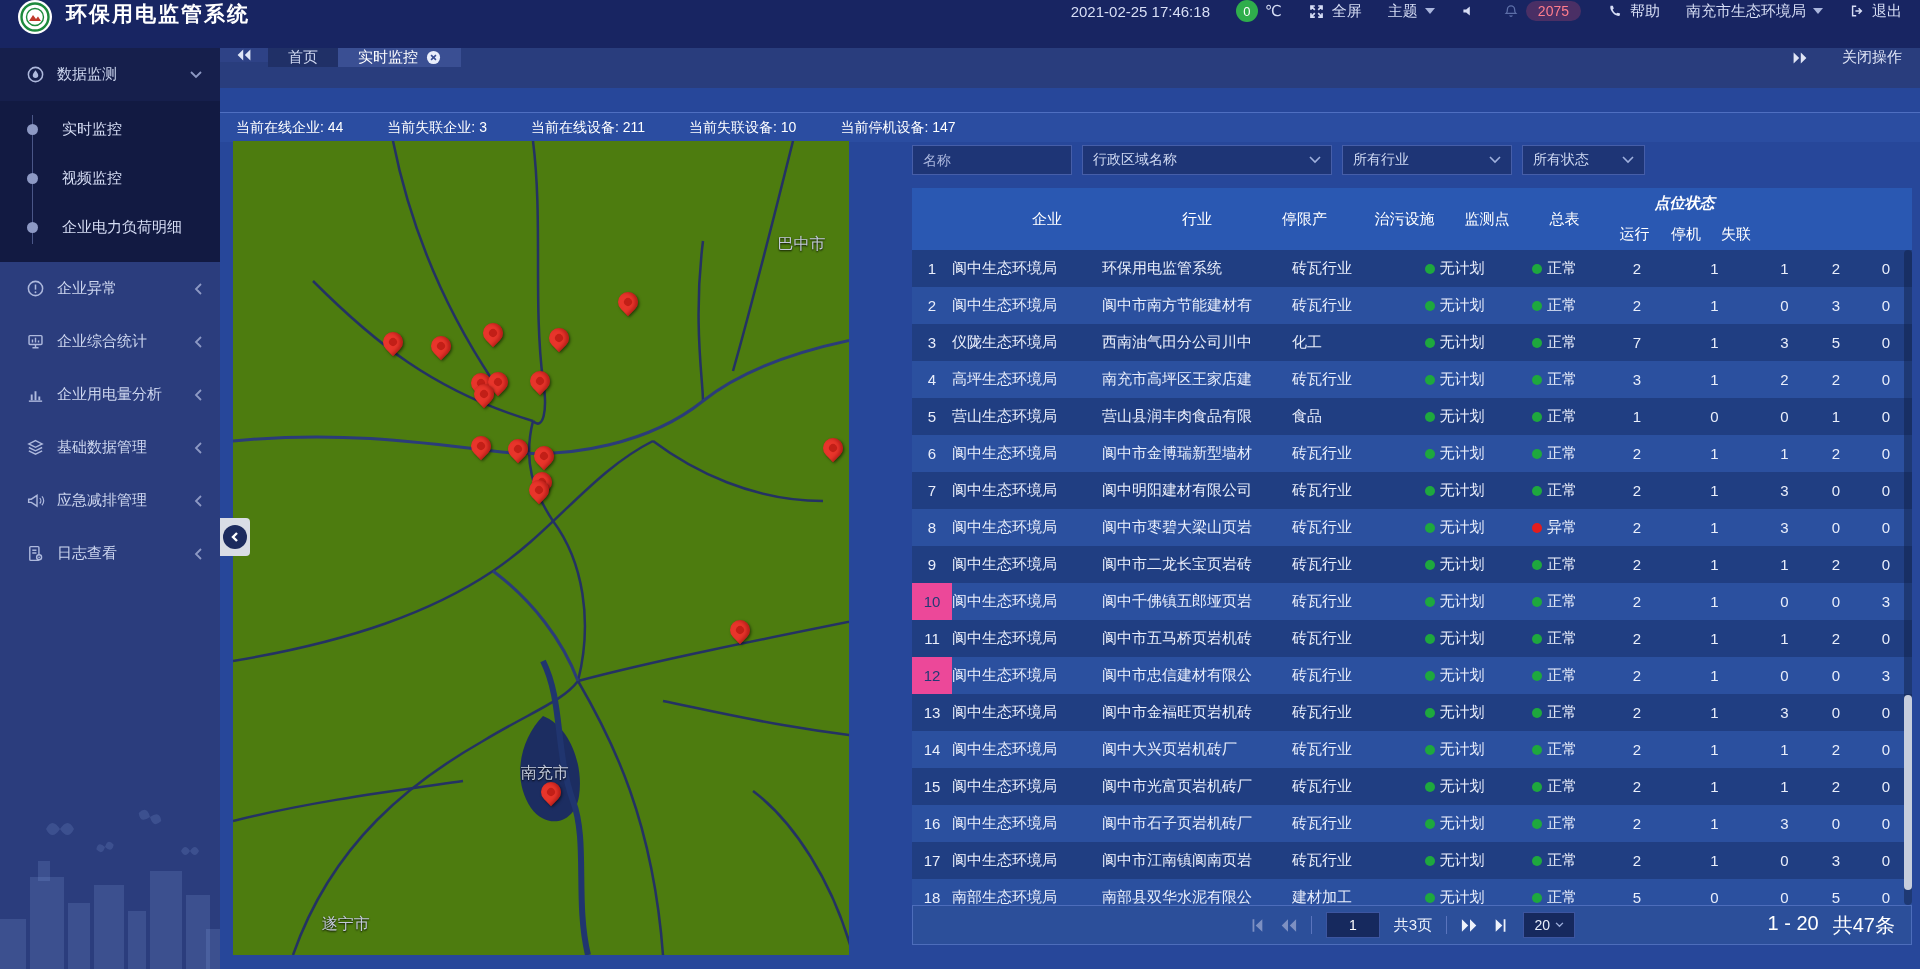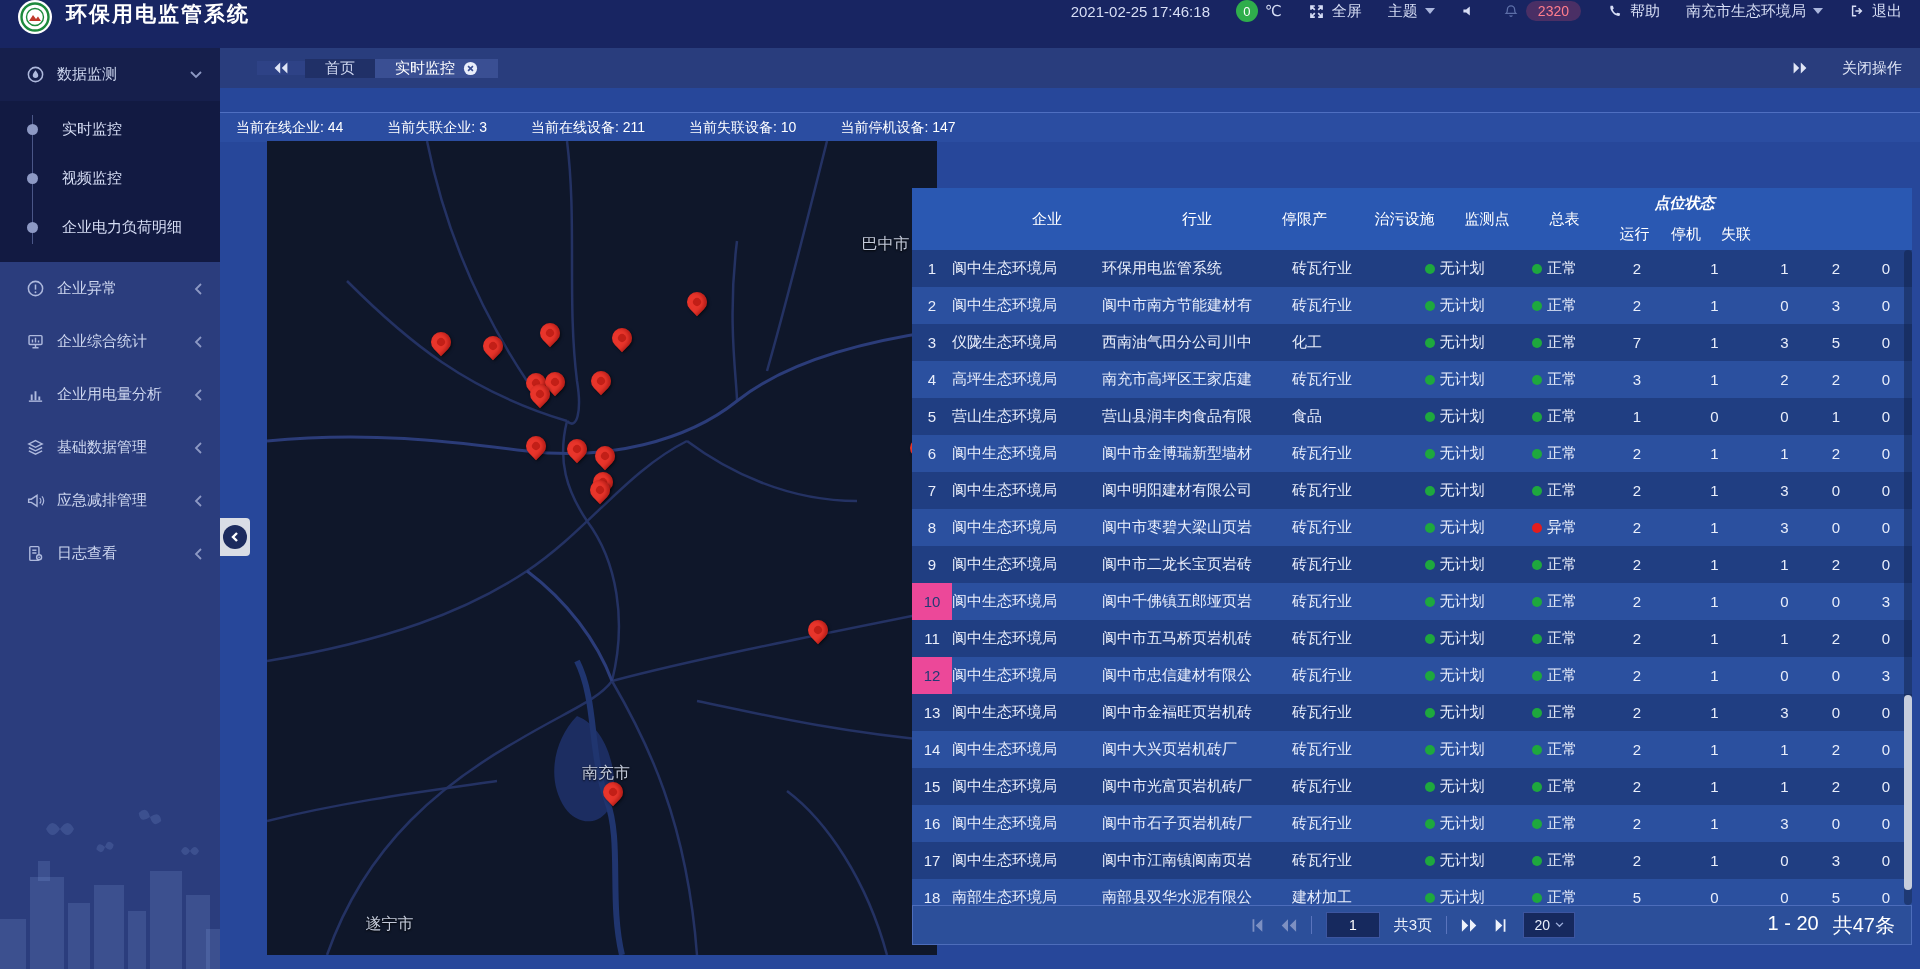--- a/index.html
+++ b/index.html
@@ -45,40 +45,40 @@
 
   
   .collapse-handle { position:absolute; left:220px; top:518px; width:30px; height:38px;
     background:#d9dde5; border-radius:0 4px 4px 0; z-index:25; display:flex; align-items:center;
     justify-content:center; cursor:pointer; }
   .collapse-handle .knob { width:24px; height:24px; border-radius:50%; background:#1c2b5e;
     display:flex; align-items:center; justify-content:center; color:#fff; }
 
   
   .tabbar { position:absolute; left:220px; top:48px; right:0; height:40px; background:#293d7d;
-    display:flex; align-items:center; z-index:10;padding-left:37px; }
+    display:flex; align-items:flex-start; z-index:10; }
   .tab-nav-btn { width:48px; display:flex; align-items:center; justify-content:center;
     color:#dfe5f6; cursor:pointer; background:#2e4286; }
   .tab { display:flex; align-items:center; gap:8px; padding:0 20px; font-size:15px;
     color:#cfd7f0; cursor:pointer; }
   .tab.inactive { background:#203067; }
   .tab.active { background:#3a4f93; color:#ffffff; }
   .tabbar-right { margin-left:auto; display:flex; align-items:center; gap:34px; padding-right:18px;
     color:#dfe5f6; }
   .close-ops { cursor:pointer; font-size:15px; }
 
   
   .content { position:absolute; left:220px; top:88px; right:0; bottom:0; background:#27479a; }
   .stats-bar { position:absolute; left:0; right:0; top:24px; height:30px; background:#2b4da1;
     border-top:1px solid rgba(110,140,220,.55); display:flex; align-items:center; gap:44px;
     padding-left:16px; font-size:14px; color:#ffffff; }
 
   
-  .map-panel { position:absolute; left:13px; top:53px; width:670px; height:814px;
-    background:#0f172a; overflow:hidden;margin-left:34px; }
+  .map-panel { position:absolute; left:13px; top:53px; width:616px; height:814px;
+    background:#4d7c0f; overflow:hidden; }
   .map-city { position:absolute; transform:translate(-50%,-50%); color:#c3cada; font-size:16px;
     text-shadow:0 1px 2px #000; white-space:nowrap; }
   .pin { position:absolute; width:22px; height:28px; transform:translate(-50%,-100%); }
   .pin .head { position:absolute; left:1px; top:2px; width:20px; height:20px; background:#e8352b;
     border-radius:50% 50% 50% 0; transform:rotate(-45deg);
     box-shadow:inset -2px -2px 4px rgba(120,0,0,.45), 0 2px 3px rgba(0,0,0,.5); }
   .pin .head::after { content:""; position:absolute; left:6px; top:6px; width:8px; height:8px;
     border-radius:50%; background:#c21f17; }
 
   
@@ -172,21 +172,21 @@
             <path d="M3 8 v4 h3.5 l4.5 3.5 V4.5 L6.5 8 Z" fill="#d7def5"></path>
           </svg>
       </span>
     </span>
     <span class="hr-item">
       <span class="icon">
         <svg width="16" height="16" viewBox="0 0 20 20" fill="none" stroke="#5d6fa8" stroke-width="1.6">
           <path d="M10 3.5 a4.5 4.5 0 0 1 4.5 4.5 c0 3.2 .9 4.3 1.6 5 H3.9 c.7-.7 1.6-1.8 1.6-5 A4.5 4.5 0 0 1 10 3.5 z M8.4 15.5 a1.7 1.7 0 0 0 3.2 0"></path>
         </svg>
       </span>
-      <span class="notif-pill">2320</span>
+      <span class="notif-pill">2075</span>
     </span>
     <span class="hr-item">
       <span class="icon">
         <svg width="16" height="16" viewBox="0 0 20 20">
           <path d="M4.5 3.5 c-1.2 3 .8 7.2 3.8 9.8 c2.2 1.9 5.3 3.3 7.5 2.7 l.6-2.8 -3.2-1.1 -1.5 1.1 c-2-1.1-3.9-3.1-4.6-5.2 l1.4-1.2 -1.2-3.3 z" fill="#d7def5"></path>
         </svg>
       </span>
       <span>帮助</span>
     </span>
     <span class="hr-item">
@@ -486,20 +486,47 @@
         <div class="pin" style="left: 82.3%; top: 62.1%;">
           <span class="head"></span>
         </div>
         <div class="pin" style="left: 51.7%; top: 81.9%;">
           <span class="head"></span>
         </div>
       </div>
   </div>
 
   <div class="right-panel">
+    <div class="filter-row">
+      <input class="f-input" type="text" placeholder="名称" style="">
+      <div class="f-select w-region">
+        <span>行政区域名称</span>
+        <span class="chev icon">
+          <svg width="12" height="8" viewBox="0 0 12 8" fill="none" stroke="#9fb0dd" stroke-width="1.6">
+              <path d="M1 1 l5 5 5-5"></path>
+            </svg>
+        </span>
+      </div>
+      <div class="f-select w-industry">
+        <span>所有行业</span>
+        <span class="chev icon">
+          <svg width="12" height="8" viewBox="0 0 12 8" fill="none" stroke="#9fb0dd" stroke-width="1.6">
+              <path d="M1 1 l5 5 5-5"></path>
+            </svg>
+        </span>
+      </div>
+      <div class="f-select w-status">
+        <span>所有状态</span>
+        <span class="chev icon">
+          <svg width="12" height="8" viewBox="0 0 12 8" fill="none" stroke="#9fb0dd" stroke-width="1.6">
+              <path d="M1 1 l5 5 5-5"></path>
+            </svg>
+        </span>
+      </div>
+    </div>
 
     <div class="data-table">
       <div class="t-head">
         <div class="hc col-no"></div>
         <div class="hc col-company">企业</div>
         <div class="hc col-industry">行业</div>
         <div class="hc col-stop">停限产</div>
         <div class="hc col-fac">治污设施</div>
         <div class="hc col-points">监测点</div>
         <div class="hc col-meters">总表</div>

